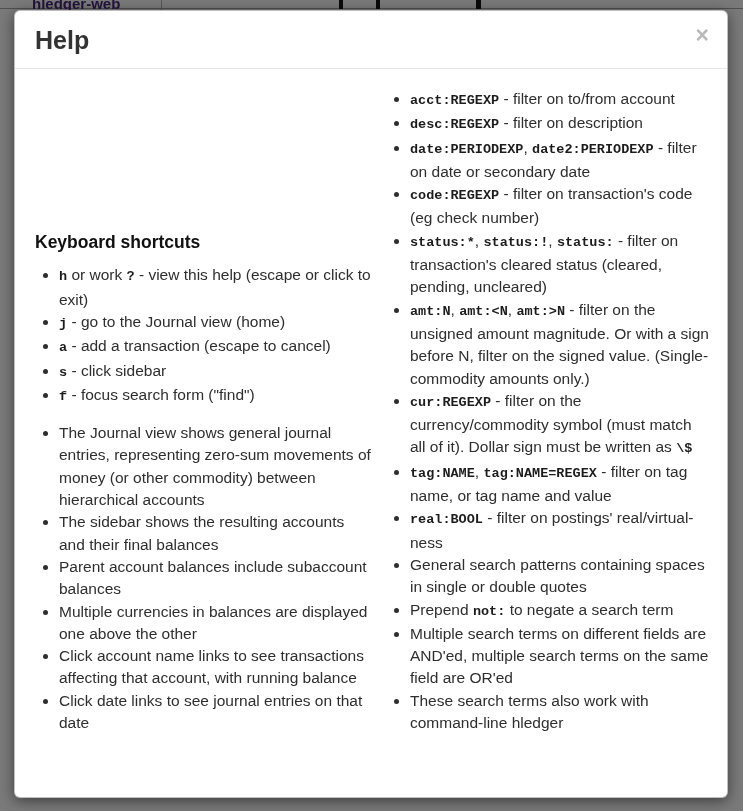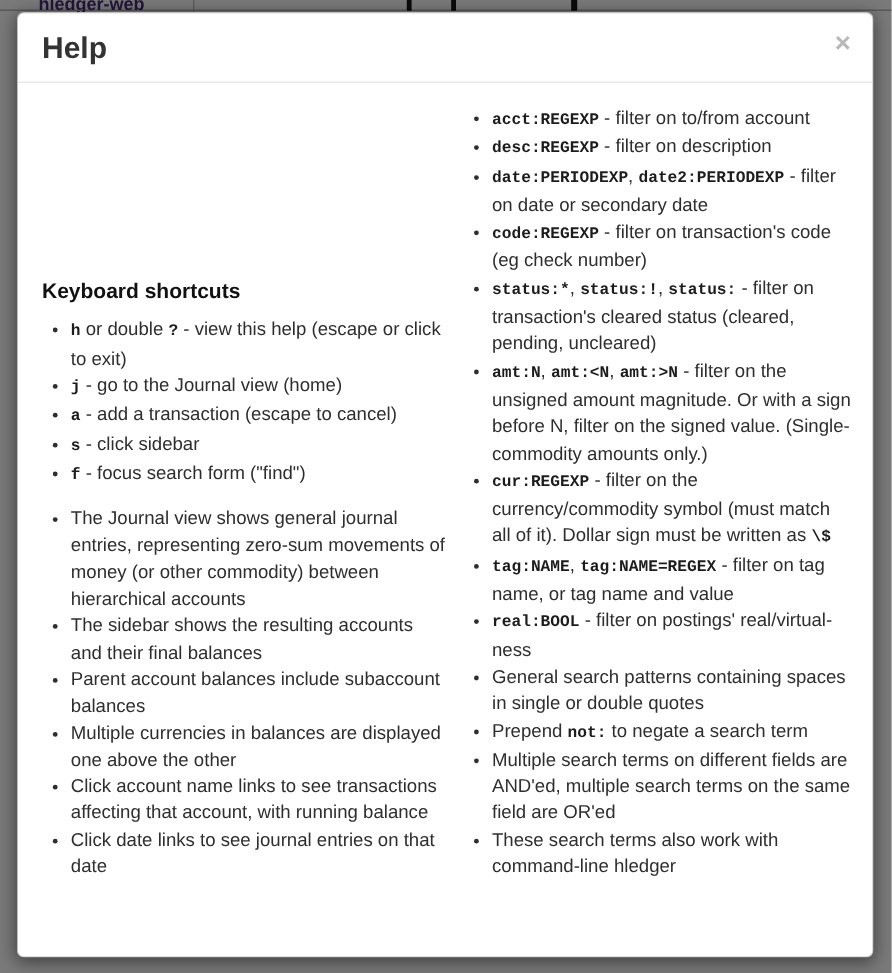--- a/index.html
+++ b/index.html
@@ -111,21 +111,21 @@
 
 <div class="modal">
   <div class="modal-header">
     <div class="modal-title">Help</div>
     <button class="close-btn">×</button>
   </div>
   <div class="modal-body">
     <div class="col-left">
       <h4 class="section-heading">Keyboard shortcuts</h4>
       <ul class="help-list">
-          <li><span class="code">h</span><span> or double </span><span class="code">?</span><span> - view this help (escape or click to exit)</span></li>
+          <li><span class="code">h</span><span> or work </span><span class="code">?</span><span> - view this help (escape or click to exit)</span></li>
           <li><span class="code">j</span><span> - go to the Journal view (home)</span></li>
           <li><span class="code">a</span><span> - add a transaction (escape to cancel)</span></li>
           <li><span class="code">s</span><span> - click sidebar</span></li>
           <li><span class="code">f</span><span> - focus search form ("find")</span></li>
         </ul>
       <ul class="help-list">
           <li><span>The Journal view shows general journal entries, representing zero-sum movements of money (or other commodity) between hierarchical accounts</span></li>
           <li><span>The sidebar shows the resulting accounts and their final balances</span></li>
           <li><span>Parent account balances include subaccount balances</span></li>
           <li><span>Multiple currencies in balances are displayed one above the other</span></li>

